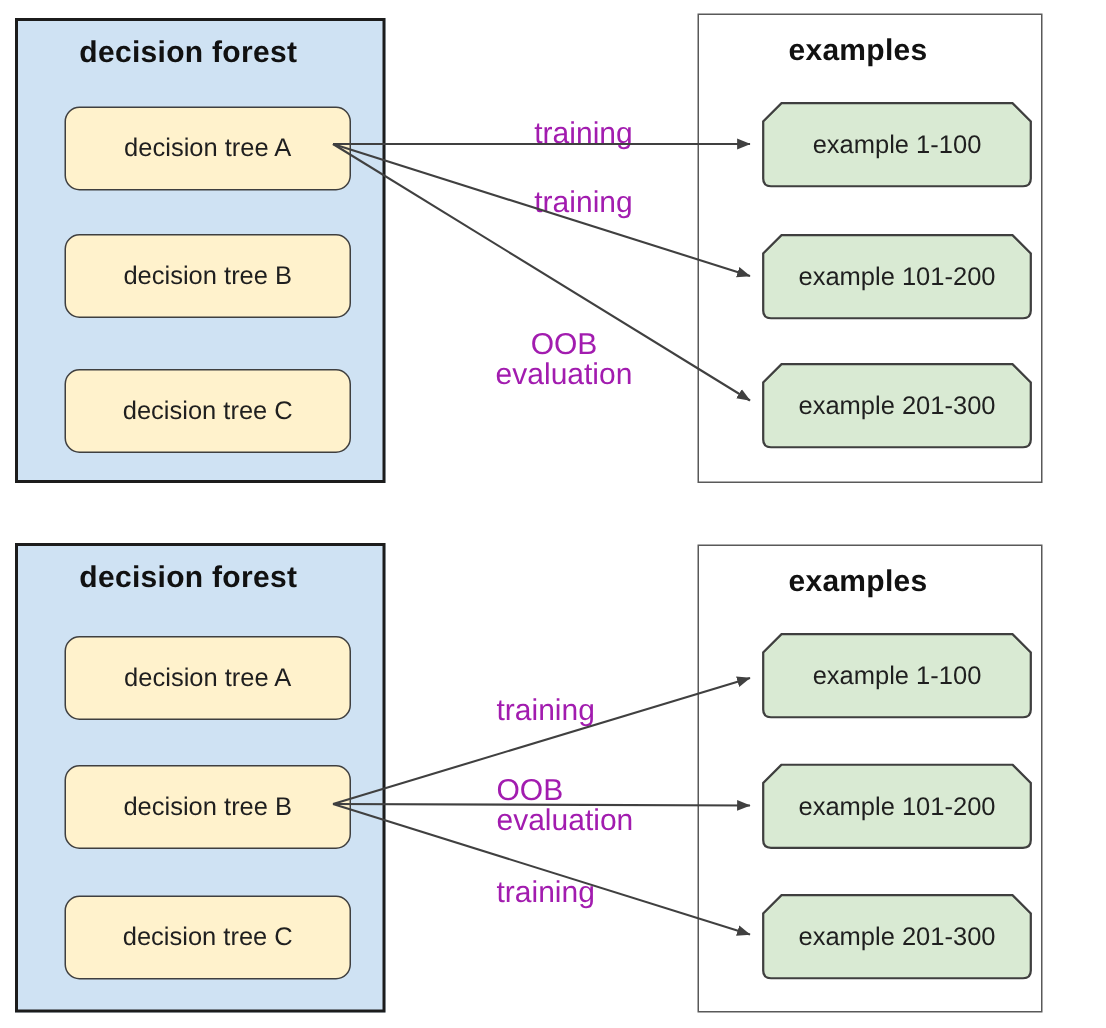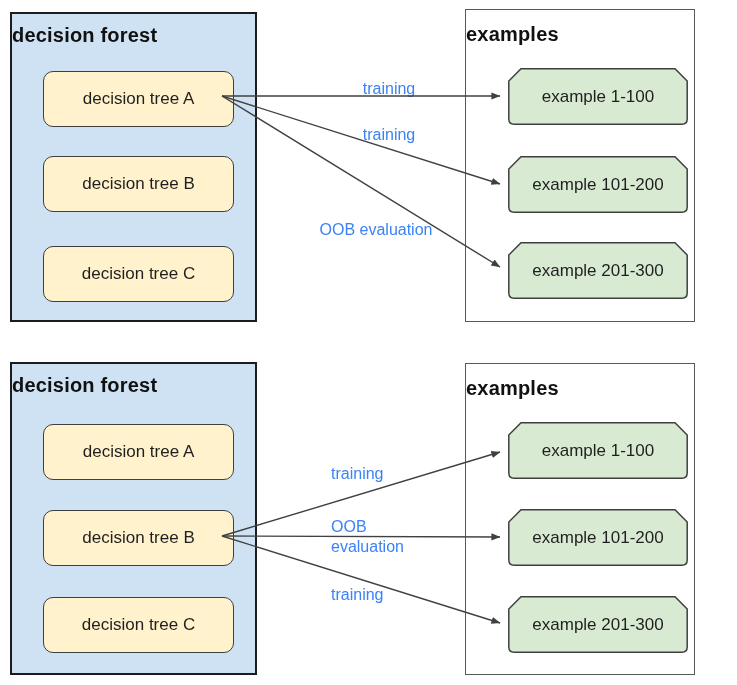--- a/index.html
+++ b/index.html
@@ -13,21 +13,21 @@
     position:absolute; left:10px; width:247px;
     background:var(--forest_fill,#cfe2f3);
     border:2px solid #1c1c1c; box-sizing:border-box;
   }
   .examples-box {
     position:absolute; left:465px; width:230px;
     background:#ffffff;
     border:1.5px solid #595959; box-sizing:border-box;
   }
   .box-title {
-    position:absolute; left:0; right:16px; 
+    position:absolute; left:0; right:16px; text-align:center;
     font-size:20px; font-weight:bold; color:#111111;
     letter-spacing:0.2px;
   }
   
   .tree-pill {
     position:absolute; left:31px; width:191px; height:56px;
     background:var(--tree_fill,#fff2cc);
     border:1.5px solid #3f3f3f; border-radius:10px;
     box-sizing:border-box;
     display:flex; align-items:center; justify-content:center;
@@ -43,21 +43,21 @@
     font-size:17px; color:#1f1f1f; white-space:nowrap;
   }
   
   .arrows {
     position:absolute; left:0; top:0; pointer-events:none;
   }
   .arrows line { stroke:var(--arrow_color,#404040); stroke-width:1.4; }
   .arrowhead-path { fill:var(--arrow_color,#404040); }
   
   .arrow-label {
-    position:absolute; font-size:16px; line-height:20px; color:#3b82f6;
+    position:absolute; font-size:20px; line-height:20px; color:#a21caf;
   }
   .arrow-label.center { text-align:center; }
 </style>
 </head>
 <body>
 
 <div class="canvas">
 
   <div class="forest-box" style="top:12px;height:310px;">
     <div class="box-title" style="top:10px;">decision forest</div>

